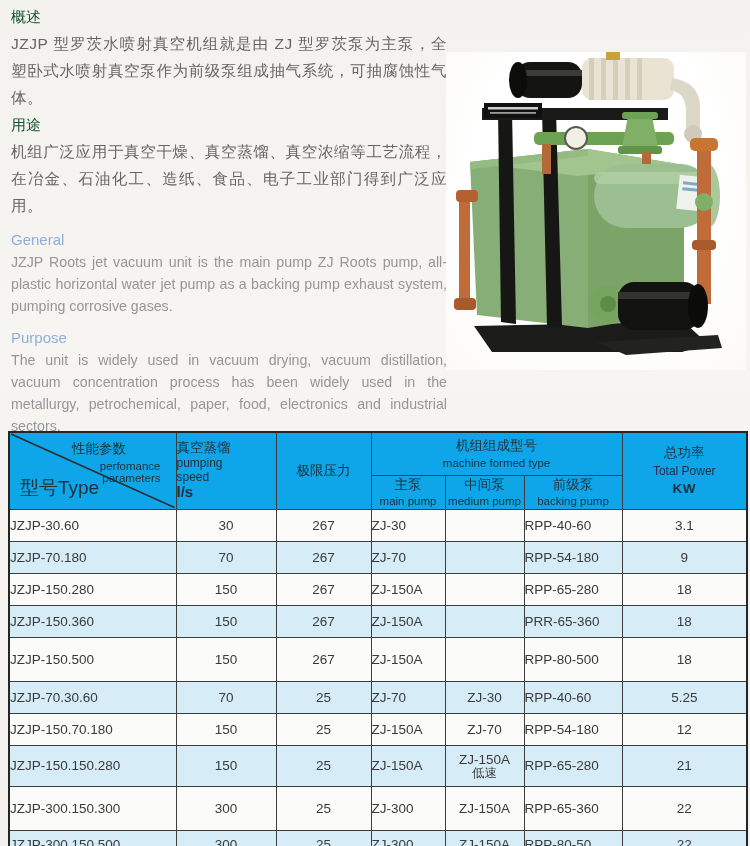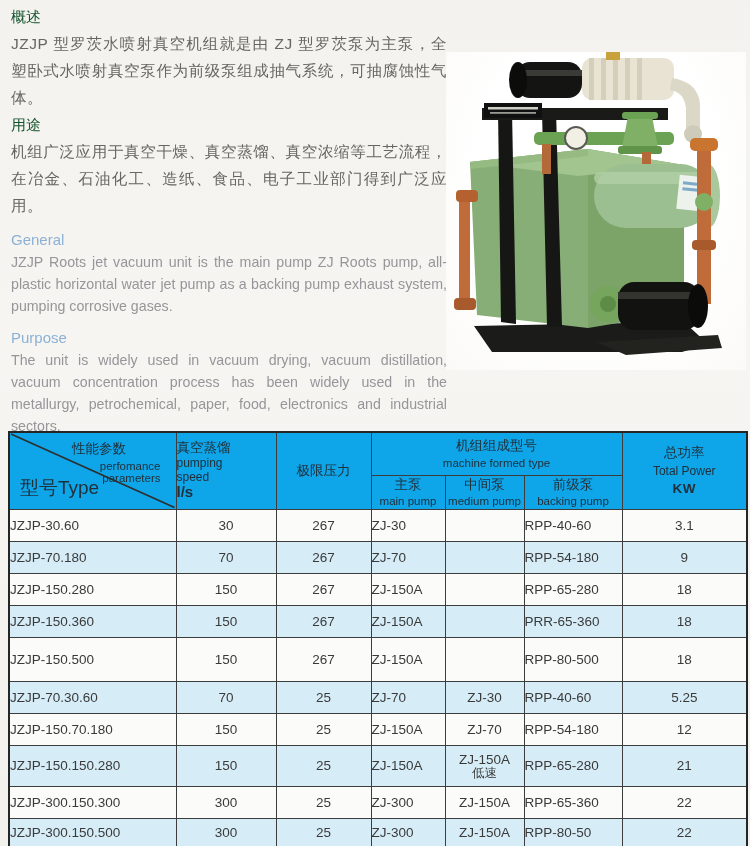--- a/index.html
+++ b/index.html
@@ -278,21 +278,21 @@
       <td class="cell-c">150</td>
       <td class="cell-c">25</td>
       <td class="cell-left">ZJ-150A</td>
       <td class="cell-c">
         <span>ZJ-150A</span>
         <span class="sub-line">低速</span>
       </td>
       <td class="cell-left">RPP-65-280</td>
       <td class="cell-c">21</td>
     </tr>
-    <tr style="height:32px">
+    <tr style="height:44px">
       <td class="cell-model">JZJP-300.150.300</td>
       <td class="cell-c">300</td>
       <td class="cell-c">25</td>
       <td class="cell-left">ZJ-300</td>
       <td class="cell-c">ZJ-150A</td>
       <td class="cell-left">RPP-65-360</td>
       <td class="cell-c">22</td>
     </tr>
     <tr style="height:30px">
       <td class="cell-model">JZJP-300.150.500</td>

